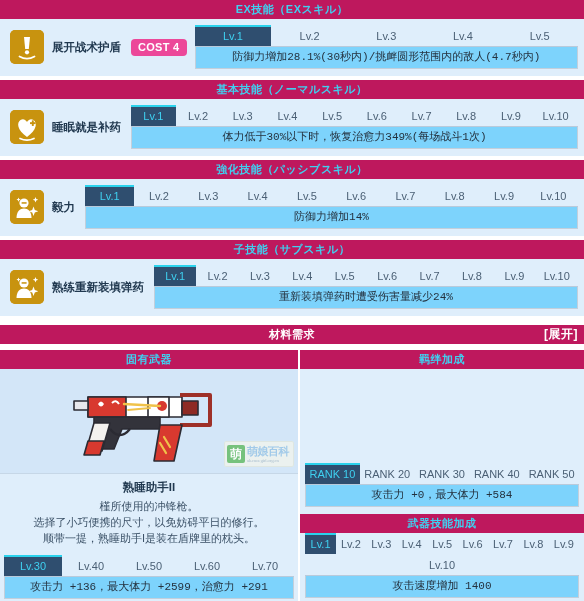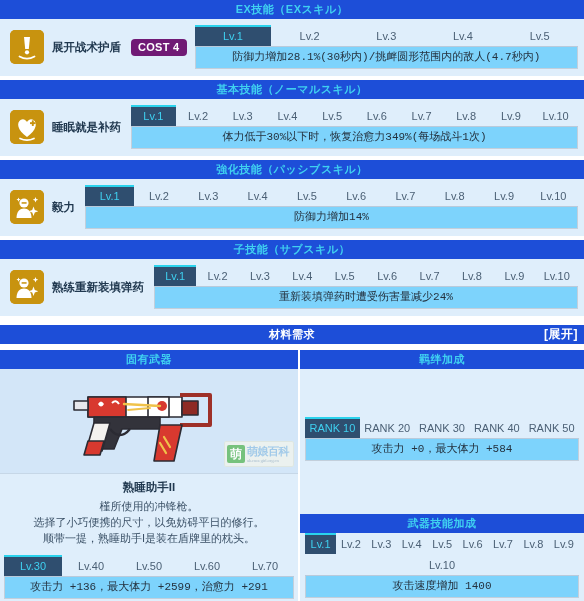--- a/index.html
+++ b/index.html
@@ -6,21 +6,21 @@
   html, body {
     margin: 0; padding: 0;
     width: 584px;
     background: #ffffff;
     font-family: "Liberation Sans", "DejaVu Sans", sans-serif;
   }
   body { width: 584px; overflow-x: hidden; }
 
   
   .sec-head {
-    background: #1d4ed8;
+    background: #be185d;
     color: #3fd0f0;
     font-size: 11px;
     font-weight: bold;
     text-align: center;
     padding: 3px 0 4px;
     letter-spacing: .5px;
     line-height: 12px;
     position: relative;
   }
   .sec-head .right-act {
@@ -52,21 +52,21 @@
   }
   .skill-icon svg { display:block; }
   .skill-name {
     font-size: 11.5px;
     color: #20384f;
     font-weight: bold;
     white-space: nowrap;
     margin-right: 2px;
   }
   .cost-badge {
-    background: #701a75;
+    background: #ec4899;
     color: #ffffff;
     font-size: 11px;
     font-weight: bold;
     border-radius: 4px;
     padding: 2px 7px 3px;
     letter-spacing: .3px;
     white-space: nowrap;
   }
   .skill-body { flex: 1 1 auto; min-width: 0; }
 
@@ -182,21 +182,21 @@
     line-height: 16px;
   }
 
   .stat-block { padding: 0 4px 5px; background: #dfeefb; }
   .stat-block.rightpad { padding: 0 5px 6px; }
 
   .spacer-fill { flex: 1 1 auto; background: #dfeefb; }
 
   .bond-area {
     background: #dfeefb;
-    padding-top: 48px;
+    padding-top: 94px;
   }
 </style>
 </head>
 <body>
 
 <div class="sec-head">
   <span>EX技能（EXスキル）</span>
 </div>
 <div class="skill-row">
   <div class="skill-icon">

